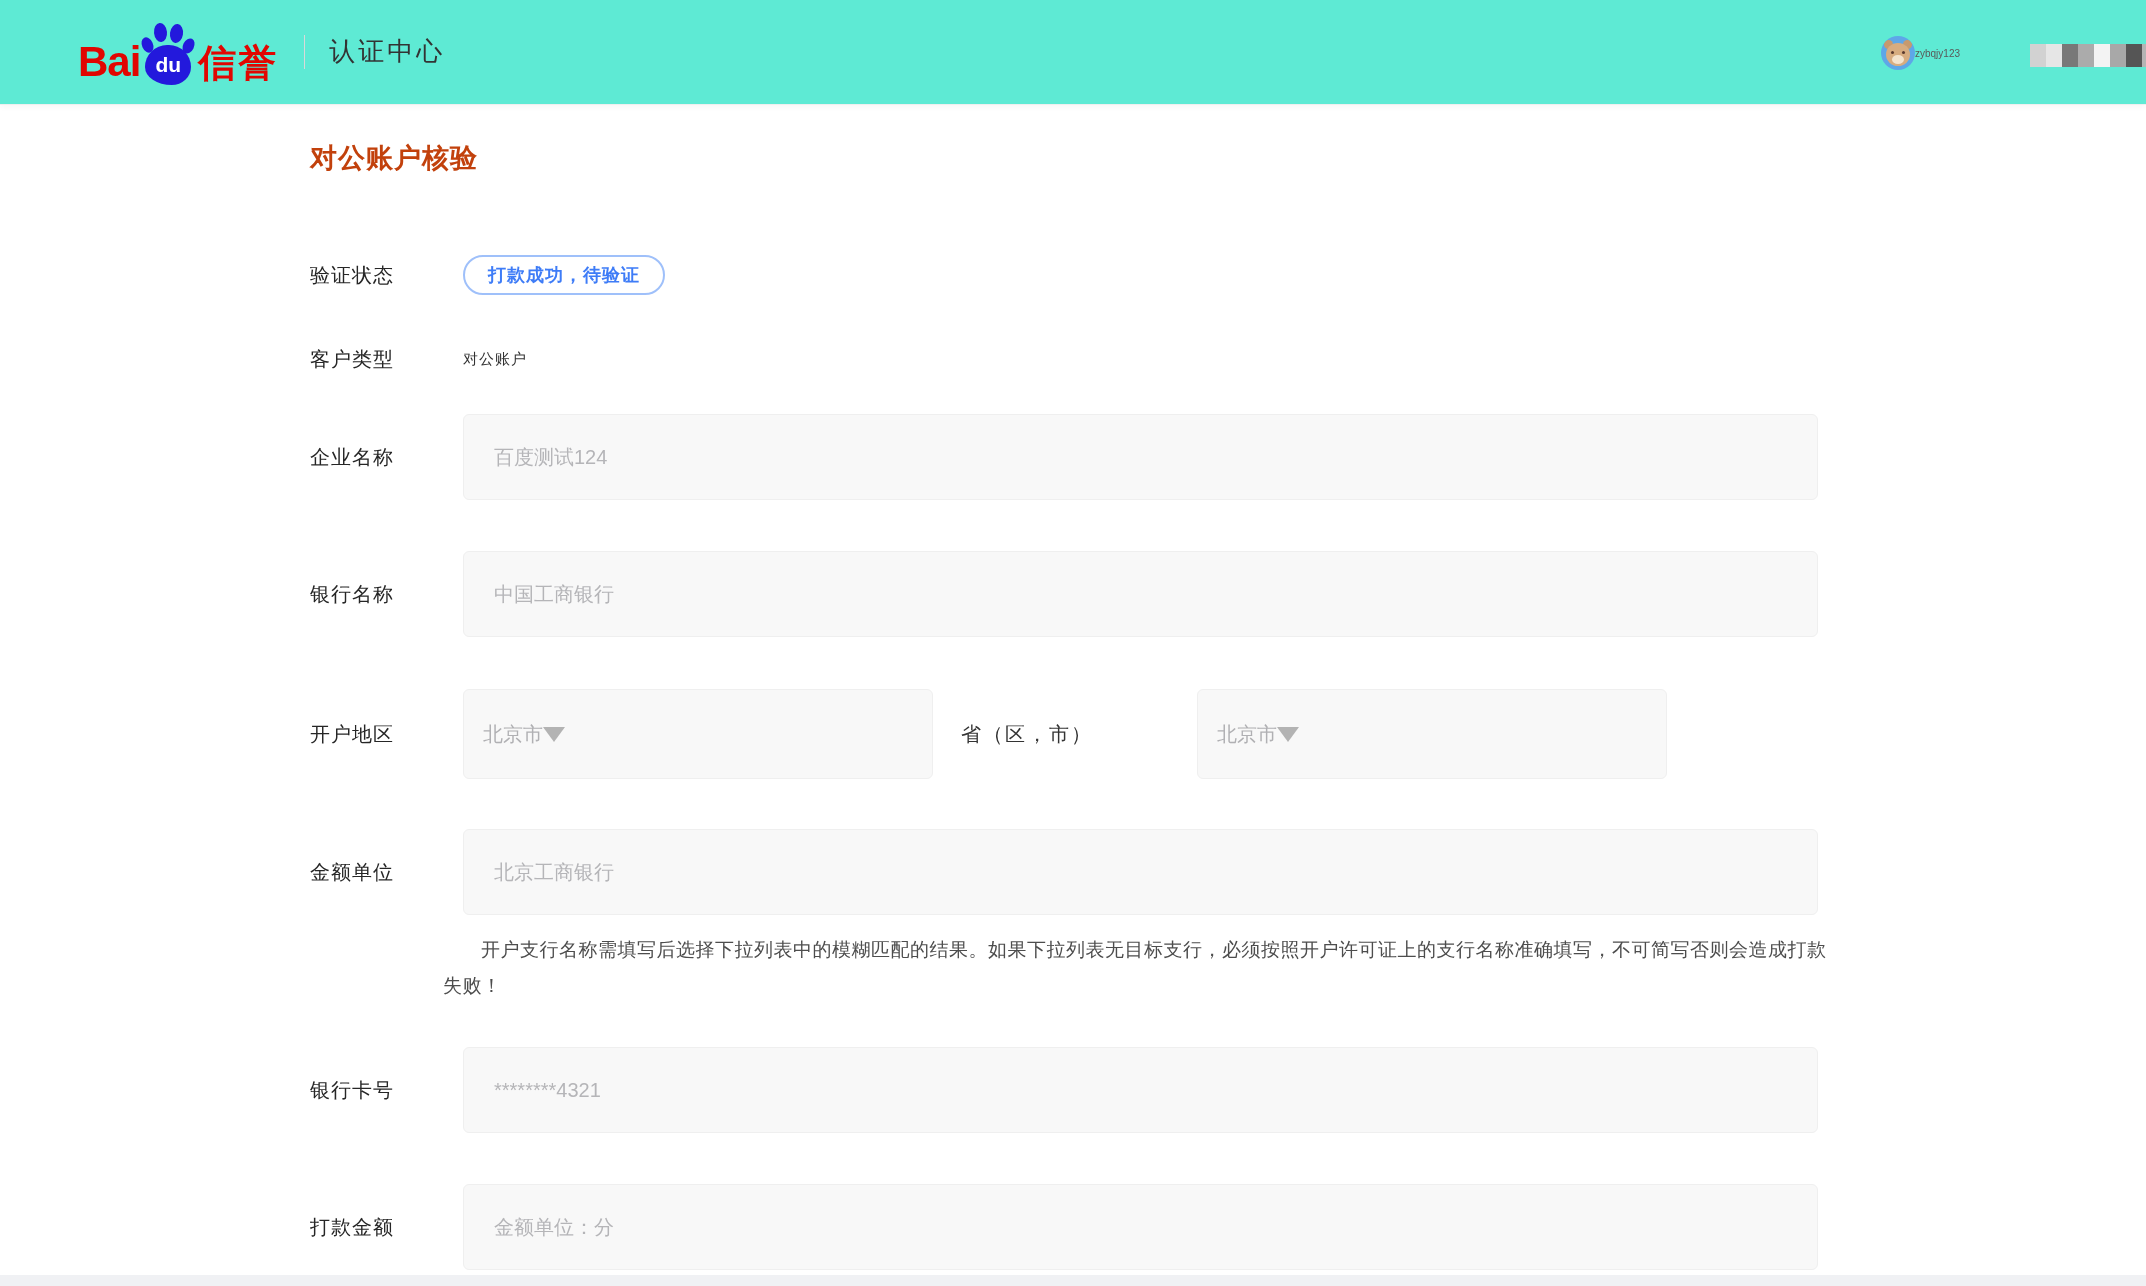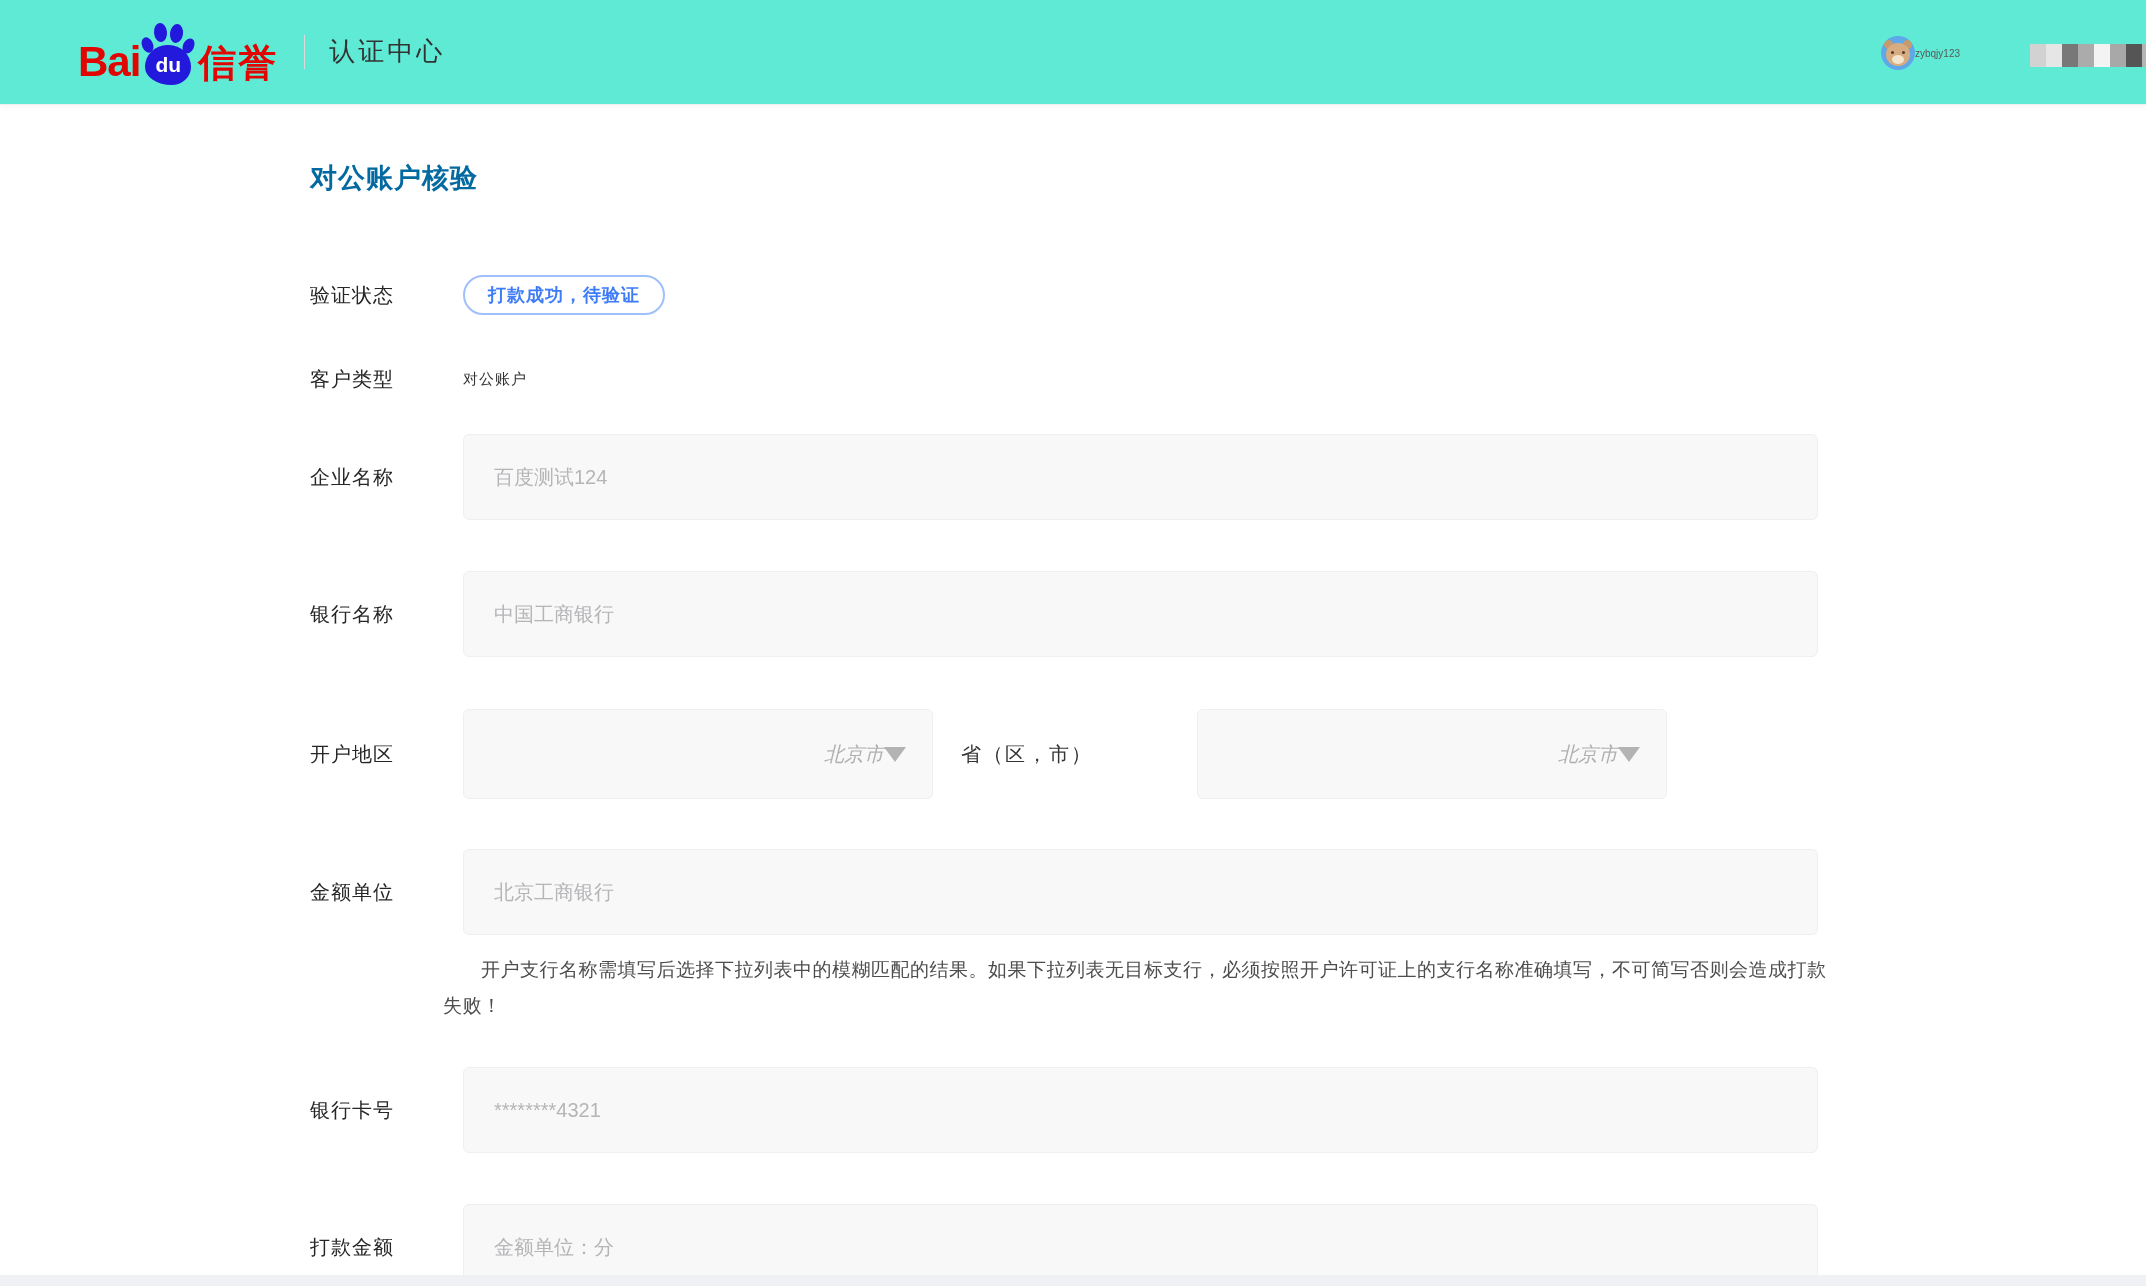--- a/index.html
+++ b/index.html
@@ -60,21 +60,21 @@
   .redacted i { display:block; width:16px; height:23px; }
   .redacted i:nth-child(1){background:#d2d2d2}.redacted i:nth-child(2){background:#e6e6e6}
   .redacted i:nth-child(3){background:#787878}.redacted i:nth-child(4){background:#ababab}
   .redacted i:nth-child(5){background:#f3f3f3}.redacted i:nth-child(6){background:#a8a8a8}
   .redacted i:nth-child(7){background:#555555}.redacted i:nth-child(8){background:#b4b4b4}
   .user-block { position:relative; }
   .user-redacted-wrap { position:relative; width:0; height:105px; }
 
   
   .page-title {
-    margin:56px 0 0 310px; font-size:27px; font-weight:bold; color:#0369a1;
+    margin:36px 0 0 310px; font-size:27px; font-weight:bold; color:#c2410c;
     height:34px; line-height:34px; letter-spacing:1px;
   }
   .row { display:flex; align-items:center; margin-left:310px; }
   .row-label { width:153px; flex-shrink:0; font-size:20px; color:#262626; letter-spacing:1px; }
 
   .row-status { margin-top:80px; height:40px; }
   .badge {
     height:40px; display:inline-flex; align-items:center; padding:0 23px;
     border:2px solid #9FC0FA; border-radius:20px;
     color:#3E7CF7; font-size:18px; font-weight:bold; letter-spacing:1px;
@@ -93,22 +93,22 @@
     border:1px solid #efefef; border-radius:6px;
     padding:0 30px; font-size:20px; color:#333; outline:none;
     font-family:"Liberation Sans","DejaVu Sans",sans-serif;
   }
   .text-input::placeholder { color:#b5b5b8; opacity:1; }
 
   .row-region { margin-top:52px; height:90px; }
   .select {
     width:470px; height:90px; background:#F8F8F8;
     border:1px solid #efefef; border-radius:6px;
-    display:flex; align-items:center; justify-content:flex-end;
-    padding:0 26px 0 46px; cursor:pointer;font-style:italic;
+    display:flex; align-items:center; justify-content:flex-start;
+    padding:0 26px 0 19px; cursor:pointer;
   }
   .select-value { font-size:20px; color:#b0b0b3; }
   .caret {
     width:0; height:0;
     border-left:11px solid transparent; border-right:11px solid transparent;
     border-top:15px solid #b3b3b3;
   }
   .region-suffix { font-size:20px; color:#333; margin-left:28px; letter-spacing:2px; }
   .select-city { margin-left:104px; }
 

